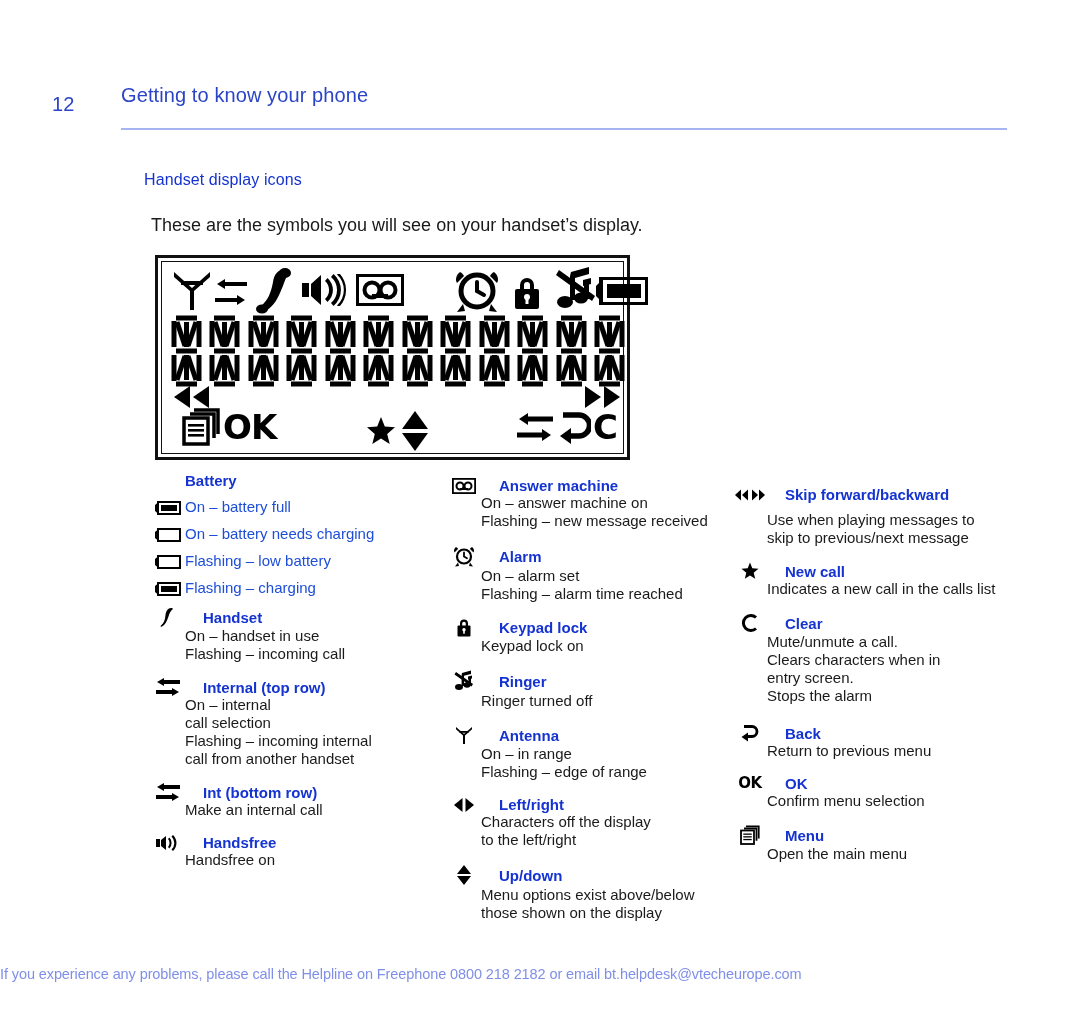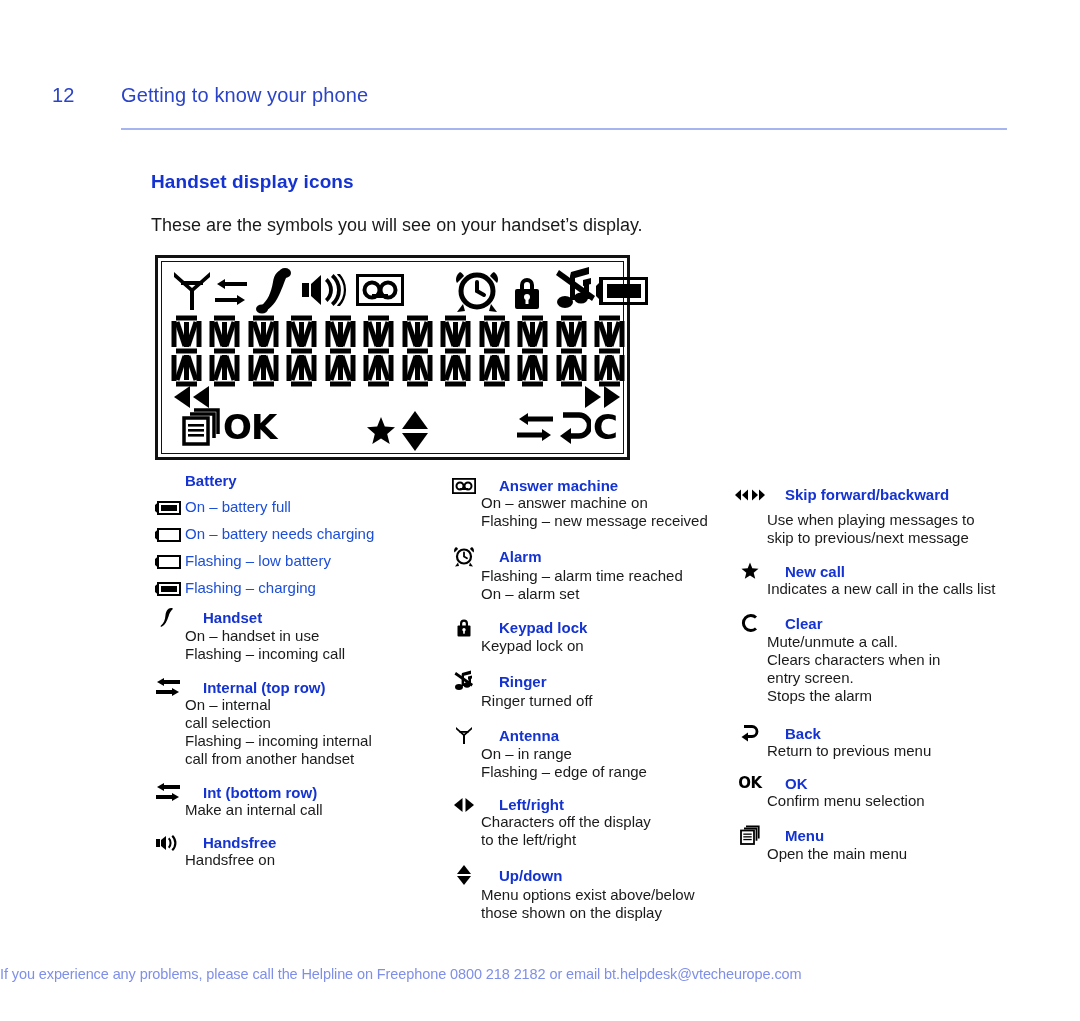--- a/index.html
+++ b/index.html
@@ -18,21 +18,21 @@
 
   
   .page-header {
     position: absolute;
     left: 0; top: 84px;
     width: 1080px;
     height: 46px;
   }
   .page-number {
     position: absolute;
-    left: 52px; top: 0;
+    left: 52px; top: 9px;
     font-size: 20px;
     color: #2b44c7;
     letter-spacing: .2px;
   }
   .header-title {
     position: absolute;
     left: 121px; top: 0;
     font-size: 20px;
     color: #2b44c7;
     letter-spacing: .1px;
@@ -41,23 +41,23 @@
     position: absolute;
     left: 121px; top: 44px;
     width: 886px;
     height: 2px;
     background: #a7b4f2;
   }
 
   
   .section-heading {
     position: absolute;
-    left: 151px; top: 171px;
-    font-size: 19px;
-    font-weight: bold;
+    left: 144px; top: 171px;
+    font-size: 16px;
+    font-weight: normal;
     color: #1433d0;
     letter-spacing: .1px;
   }
   .intro-text {
     position: absolute;
     left: 151px; top: 215px;
     font-size: 18px;
     color: #1a1a1a;
   }
 
@@ -747,22 +747,22 @@
           <circle cx="11" cy="11.5" r="7" fill="none" stroke="#000" stroke-width="2.2"></circle>
           <path d="M11 7.5 L11 11.5 L14 13.3" fill="none" stroke="#000" stroke-width="1.8" stroke-linecap="round"></path>
           <path d="M5 17.5 L2 21.5 L6 21 Z"></path>
           <path d="M17 17.5 L20 21.5 L16 21 Z"></path>
         </g>
           </svg>
       </span>
       <span class="entry-title">Alarm</span>
     </div>
     <div class="entry-lines">
+      <div>On – alarm set</div>
       <div>Flashing – alarm time reached</div>
-      <div>On – alarm set</div>
     </div>
   </div>
 
   <div class="entry" style="margin-top:14px;">
     <div class="entry-head">
       <span class="entry-ico">
         <svg width="16" height="19" viewBox="0 0 16 19">
             <g fill="#000">
           <path d="M4 8 L4 5.5 A4 4 0 0 1 12 5.5 L12 8 L9.8 8 L9.8 5.5 A1.8 1.8 0 0 0 6.2 5.5 L6.2 8 Z"></path>
           <rect x="1.5" y="7.5" width="13" height="11" rx="1"></rect>

